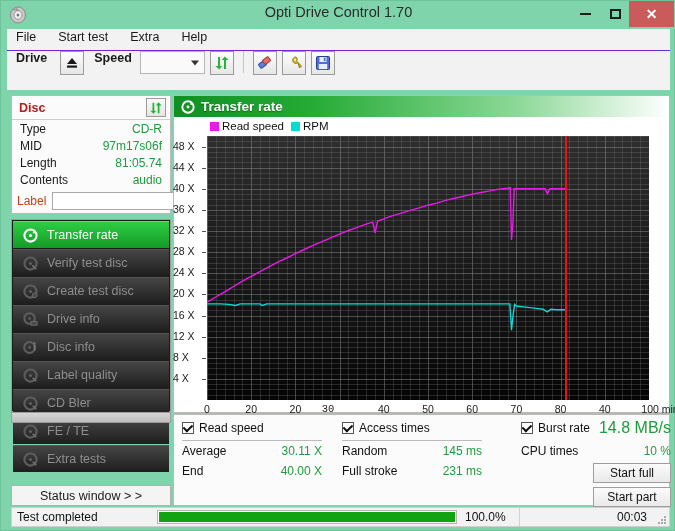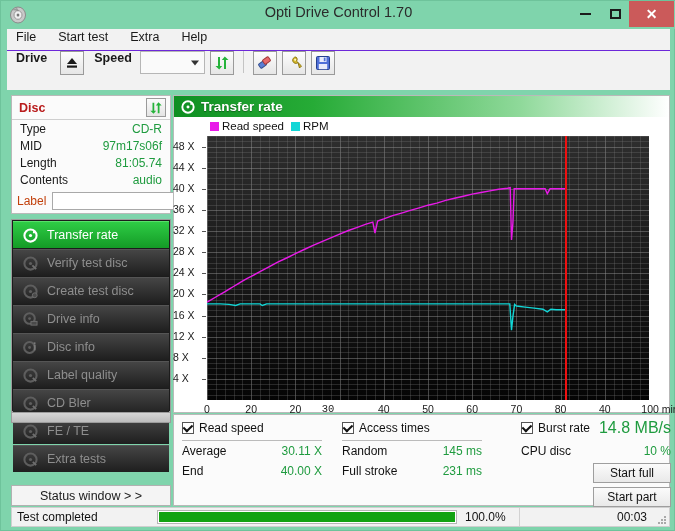--- a/index.html
+++ b/index.html
@@ -685,21 +685,21 @@
 
     <div class="res-col" style="left:347px; width:150px">
       <div class="res-head" style="justify-content:space-between">
         <span style="display:flex;align-items:center">
           <span class="cb"></span>
           <span class="res-head-label">Burst rate</span>
         </span>
         <span class="res-v">14.8 MB/s</span>
       </div>
       <div class="res-row" style="margin-top:5px">
-        <span class="res-k">CPU disc</span>
+        <span class="res-k">CPU times</span>
         <span class="res-v">10 %</span>
       </div>
       <div style="display:flex;justify-content:flex-end;margin-top:2px">
         <div class="act-btn">Start full</div>
       </div>
       <div style="display:flex;justify-content:flex-end;margin-top:4px">
         <div class="act-btn">Start part</div>
       </div>
     </div>
   </div>

